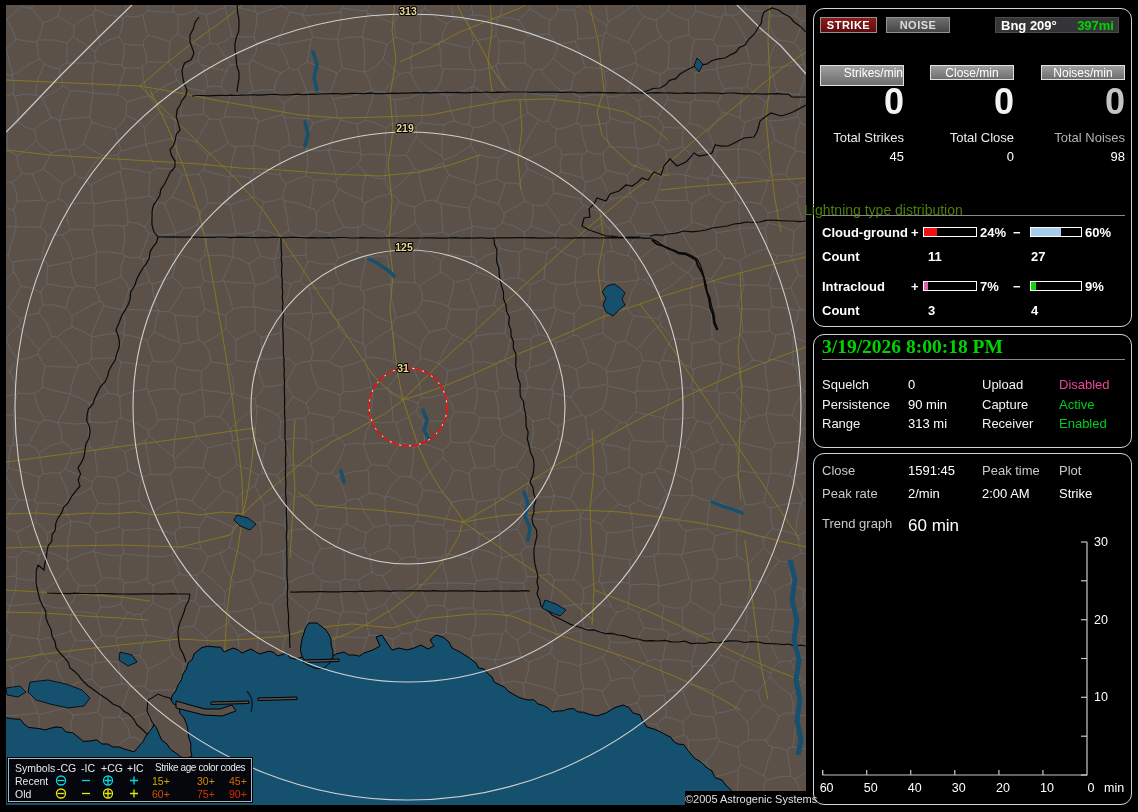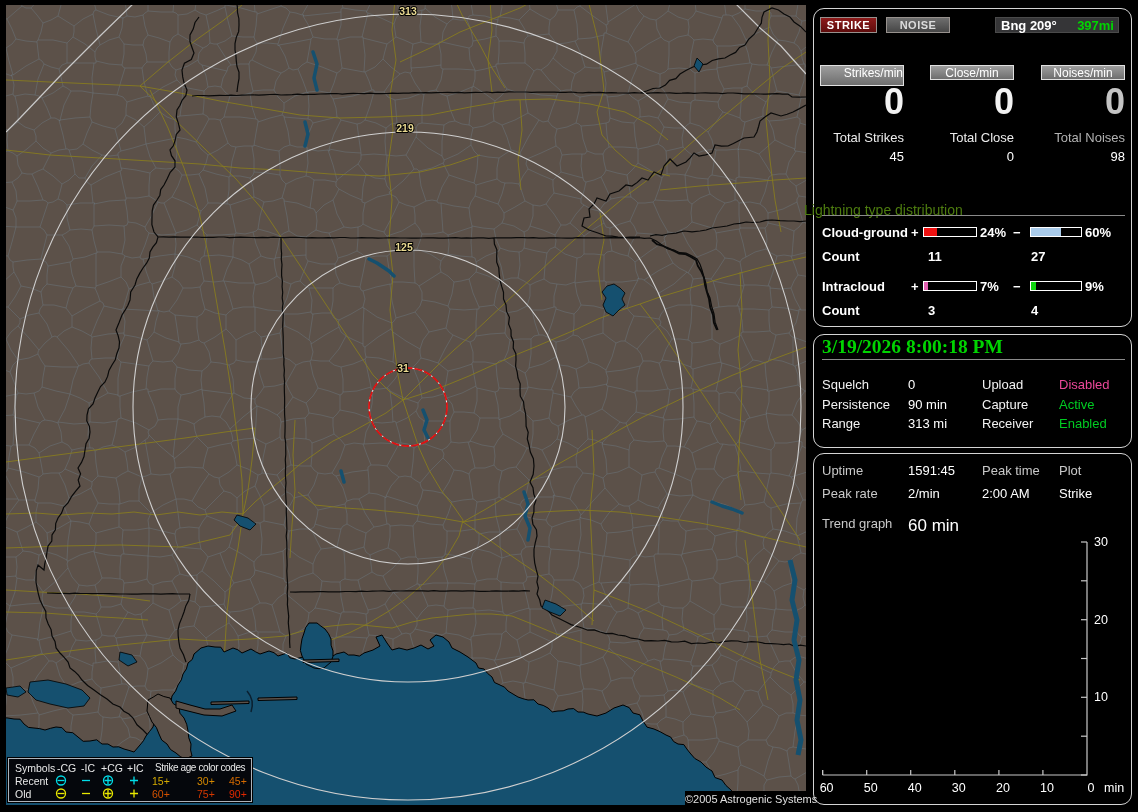--- a/index.html
+++ b/index.html
@@ -132,21 +132,21 @@
 <div style="position:absolute;left:1059px;top:377px;color:#ec4899;font-size:13px">Disabled</div>
 <div style="position:absolute;left:822px;top:397px;color:#f2f2f2;font-size:13px">Persistence</div>
 <div style="position:absolute;left:908px;top:397px;color:#fff;font-size:13px">90 min</div>
 <div style="position:absolute;left:982px;top:397px;color:#f2f2f2;font-size:13px">Capture</div>
 <div style="position:absolute;left:1059px;top:397px;color:#00cc22;font-size:13px">Active</div>
 <div style="position:absolute;left:822px;top:416px;color:#f2f2f2;font-size:13px">Range</div>
 <div style="position:absolute;left:908px;top:416px;color:#fff;font-size:13px">313 mi</div>
 <div style="position:absolute;left:982px;top:416px;color:#f2f2f2;font-size:13px">Receiver</div>
 <div style="position:absolute;left:1059px;top:416px;color:#00cc22;font-size:13px">Enabled</div>
 <div style="position:absolute;left:813px;top:453px;width:317px;height:350px;border:1.5px solid #d4d4d4;border-radius:11px"></div>
-<div style="position:absolute;left:822px;top:463px;color:#c9c9c9;font-size:13px">Uptime</div>
+<div style="position:absolute;left:822px;top:463px;color:#c9c9c9;font-size:13px">Close</div>
 <div style="position:absolute;left:908px;top:463px;color:#fff;font-size:13px">1591:45</div>
 <div style="position:absolute;left:982px;top:463px;color:#c9c9c9;font-size:13px">Peak time</div>
 <div style="position:absolute;left:1059px;top:463px;color:#c9c9c9;font-size:13px">Plot</div>
 <div style="position:absolute;left:822px;top:486px;color:#c9c9c9;font-size:13px">Peak rate</div>
 <div style="position:absolute;left:908px;top:486px;color:#fff;font-size:13px">2/min</div>
 <div style="position:absolute;left:982px;top:486px;color:#fff;font-size:13px">2:00 AM</div>
 <div style="position:absolute;left:1059px;top:486px;color:#fff;font-size:13px">Strike</div>
 <div style="position:absolute;left:822px;top:516px;color:#c9c9c9;font-size:13px">Trend graph</div>
 <div style="position:absolute;left:908px;top:516px;color:#fff;font-size:17px">60 min</div>
 <svg width="320" height="270" style="position:absolute;left:815px;top:535px">

